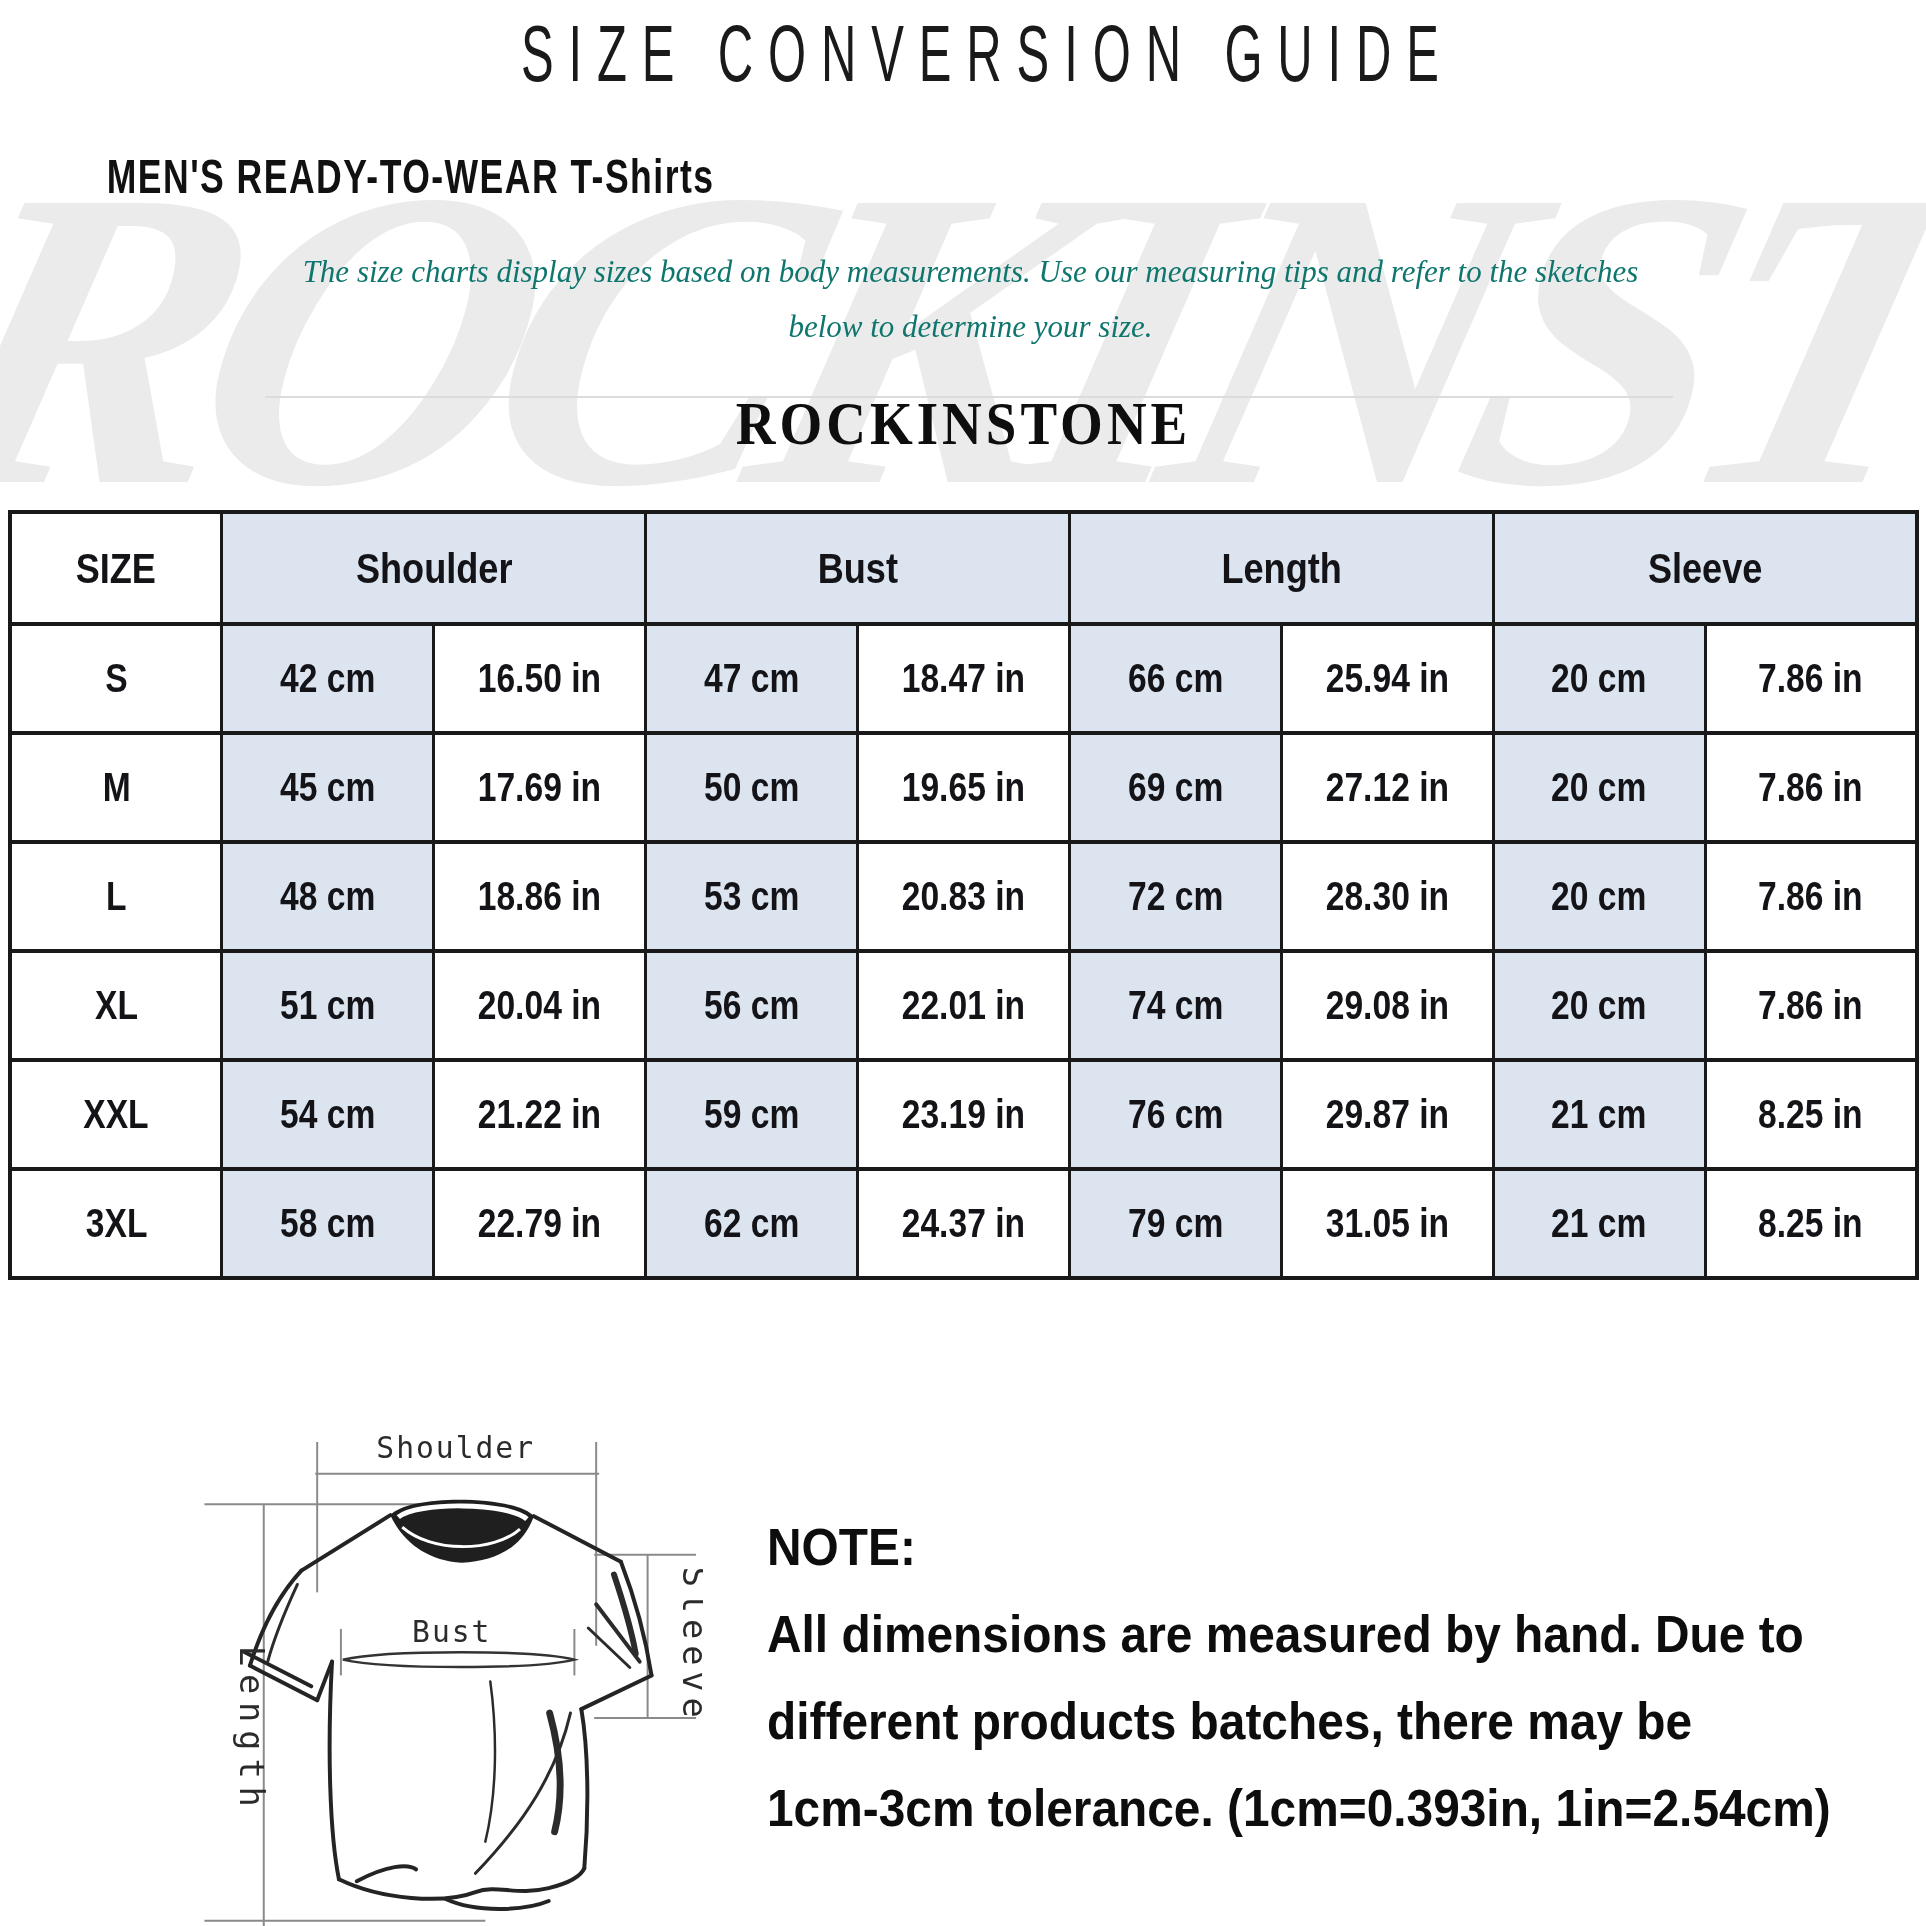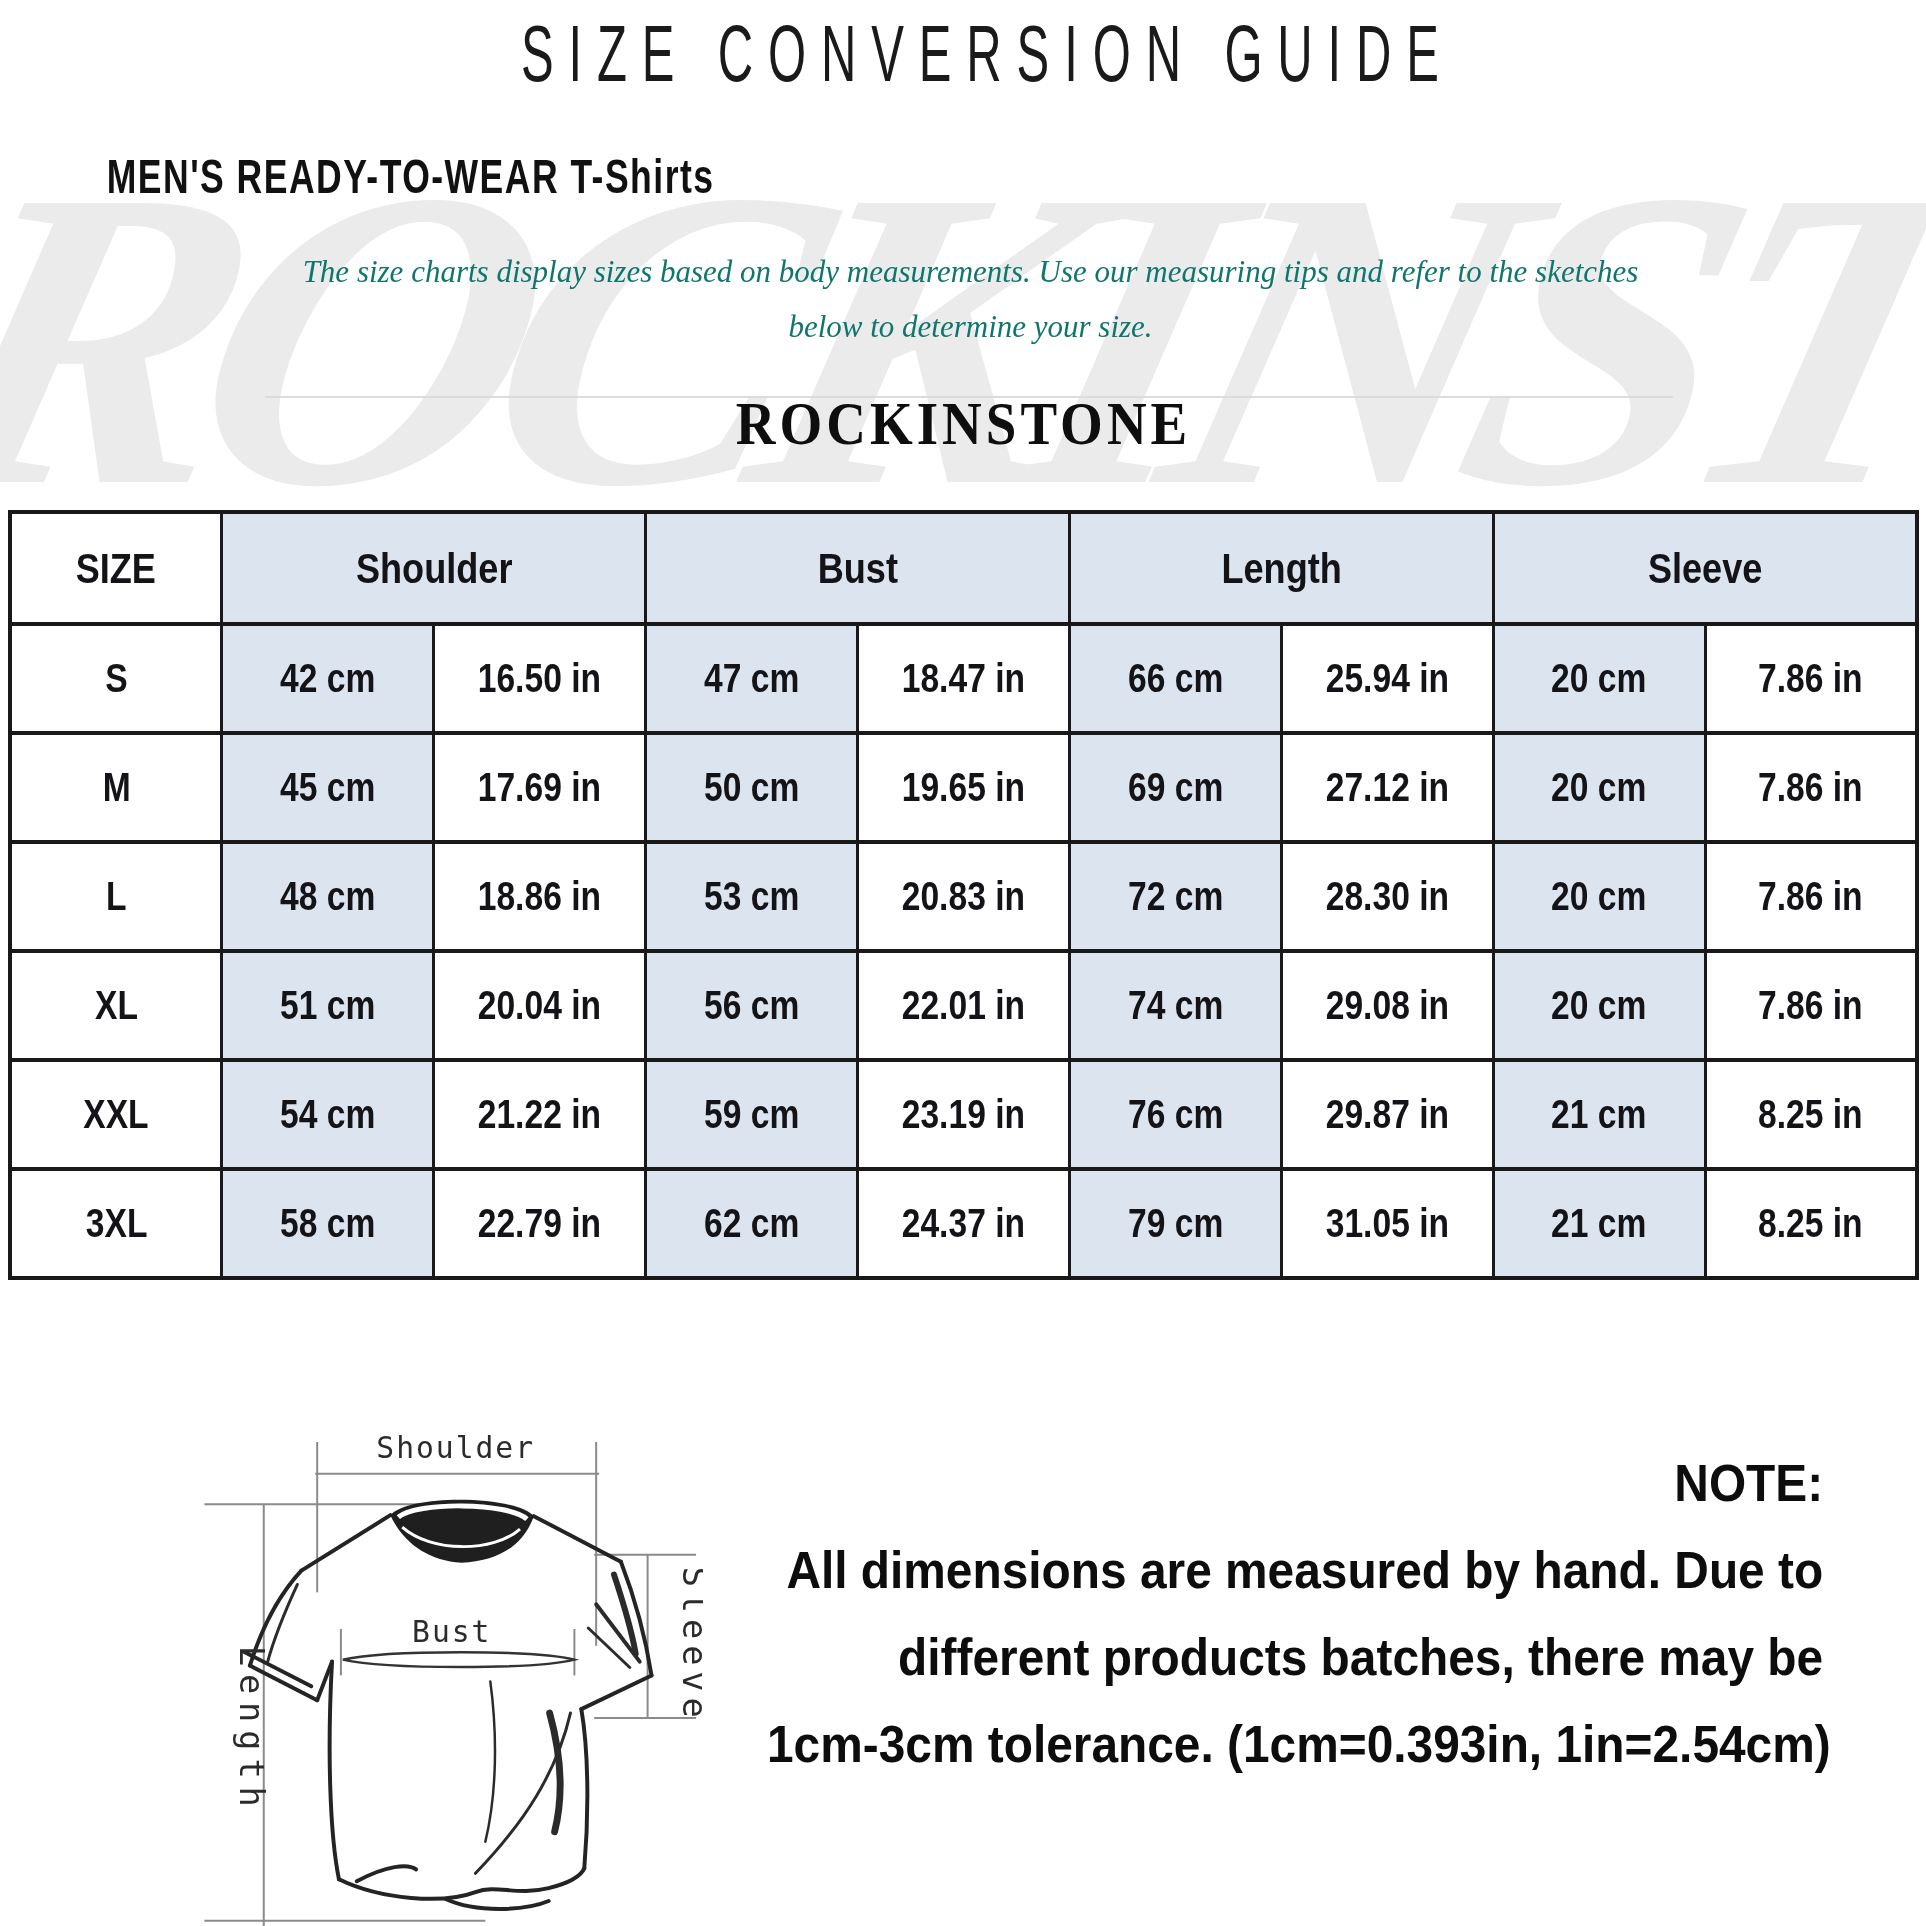--- a/index.html
+++ b/index.html
@@ -62,21 +62,21 @@
   tr.u{height:111px;}
   tr.d{height:109px;}
   tr.h td{font-size:43px;}
   tr.h td + td{background:var(--shade);}
   tr.u td:nth-child(even),
   tr.d td:nth-child(even){background:var(--shade);}
   td .ct{display:inline-block;transform:scaleX(0.84);transform-origin:center;}
 
   
   .sketch{left:149px;top:1416px;width:554px;height:511px;z-index:1;}
-  .note{left:767px;top:1440px;width:1148px;z-index:1;text-align:right;}
+  .note{left:767px;top:1504px;width:1148px;z-index:1;}
   .note div{
     font-size:52px;font-weight:700;line-height:87px;color:#0d0d0d;
     white-space:nowrap;transform:scaleX(0.92);transform-origin:left center;
   }
 
   svg text.lbl{
     font-family:"DejaVu Sans Mono",monospace;
     fill:#2b2b2b;
   }
 </style>

